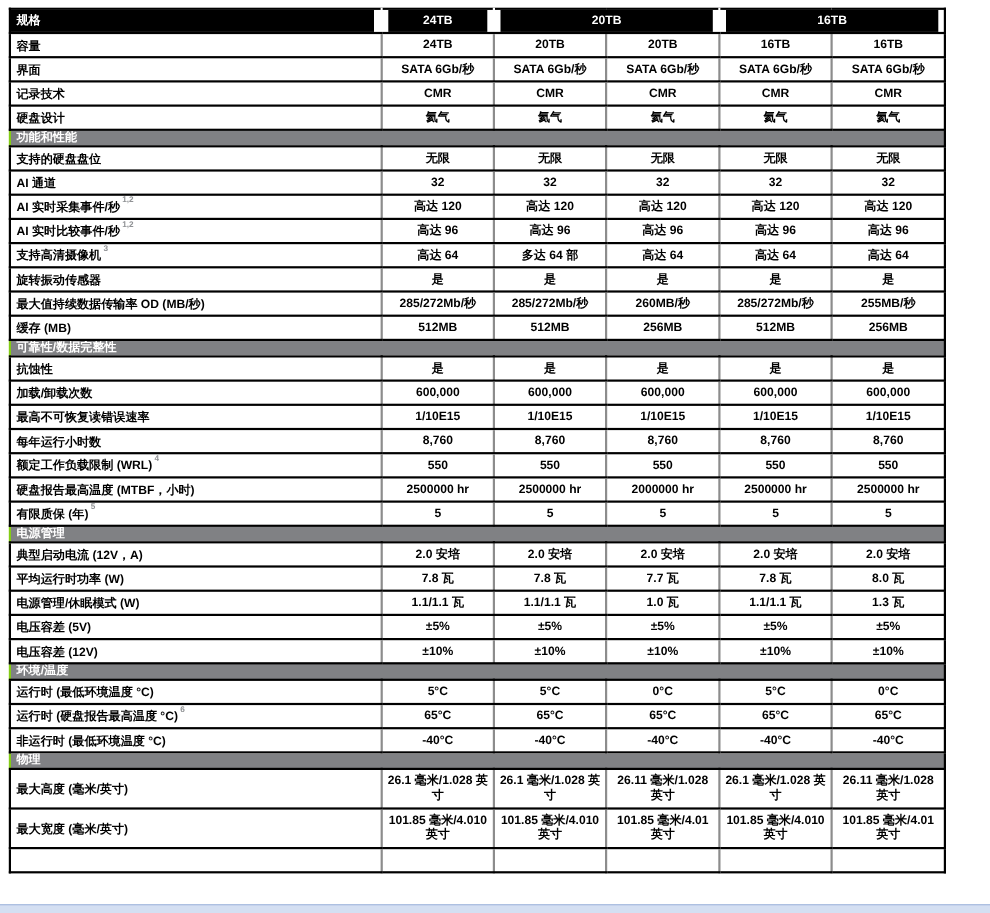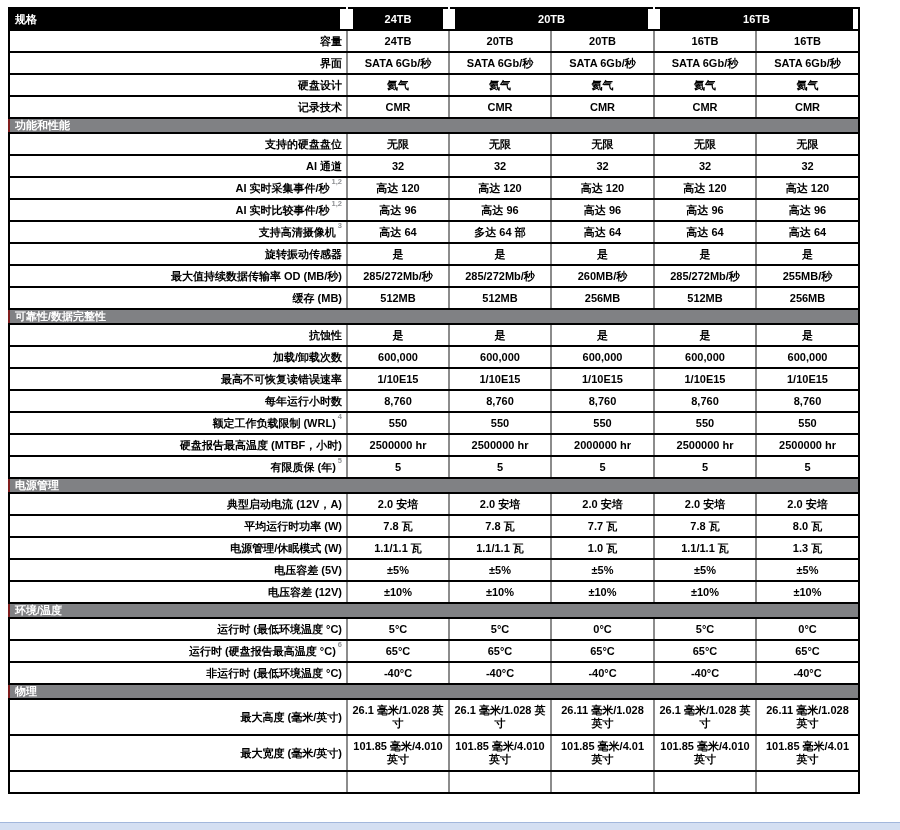--- a/index.html
+++ b/index.html
@@ -23,25 +23,25 @@
 
   tr.r-normal td { height:20px; }
   tr.r-tall td { height:34px; }
   tr.r-head td { height:20px; padding:0; border-left-color:#fff; border-right-color:#fff; }
   tr.r-head td.edge-l { border-left-color:#000; }
   tr.r-head td.edge-r { border-right-color:#000; }
   tr.r-bar td {
     height:13px; background:#808184; color:#fff;
     font-size:11px; font-weight:bold; text-align:left;
     padding:0 0 0 5px; line-height:13px;
-    border-left:2px solid #7f1d1d; border-right:2px solid #000;
+    border-left:2px solid #84cc16; border-right:2px solid #000;
   }
 
   td.lbl {
-    text-align:right; padding:0 4px 0 5px;
+    text-align:left; padding:0 4px 0 5px;
     font-size:11px; font-weight:bold; color:#000; white-space:nowrap;margin-top:12px;
   }
   td.val {
     text-align:center; padding:0 3px;
     font-size:11px; font-weight:bold; color:#000; line-height:13px;
   }
   sup.fn {
     font-size:7.5px; color:#8f9194; font-weight:bold;
     position:relative; top:-3.5px; margin-left:2px;
   }
@@ -95,34 +95,34 @@
         </tr>
         <tr class="r-normal">
           <td class="lbl edge-l"><span>界面</span></td>
           <td class="val">SATA 6Gb/秒</td>
           <td class="val">SATA 6Gb/秒</td>
           <td class="val">SATA 6Gb/秒</td>
           <td class="val">SATA 6Gb/秒</td>
           <td class="val edge-r">SATA 6Gb/秒</td>
         </tr>
         <tr class="r-normal">
+          <td class="lbl edge-l"><span>记录技术</span></td>
+          <td class="val">CMR</td>
+          <td class="val">CMR</td>
+          <td class="val">CMR</td>
+          <td class="val">CMR</td>
+          <td class="val edge-r">CMR</td>
+        </tr>
+        <tr class="r-normal">
           <td class="lbl edge-l"><span>硬盘设计</span></td>
           <td class="val">氦气</td>
           <td class="val">氦气</td>
           <td class="val">氦气</td>
           <td class="val">氦气</td>
           <td class="val edge-r">氦气</td>
-        </tr>
-        <tr class="r-normal">
-          <td class="lbl edge-l"><span>记录技术</span></td>
-          <td class="val">CMR</td>
-          <td class="val">CMR</td>
-          <td class="val">CMR</td>
-          <td class="val">CMR</td>
-          <td class="val edge-r">CMR</td>
         </tr>
         <tr class="r-bar">
           <td class="" colspan="6">功能和性能</td>
         </tr>
         <tr class="r-normal">
           <td class="lbl edge-l"><span>支持的硬盘盘位</span></td>
           <td class="val">无限</td>
           <td class="val">无限</td>
           <td class="val">无限</td>
           <td class="val">无限</td>

